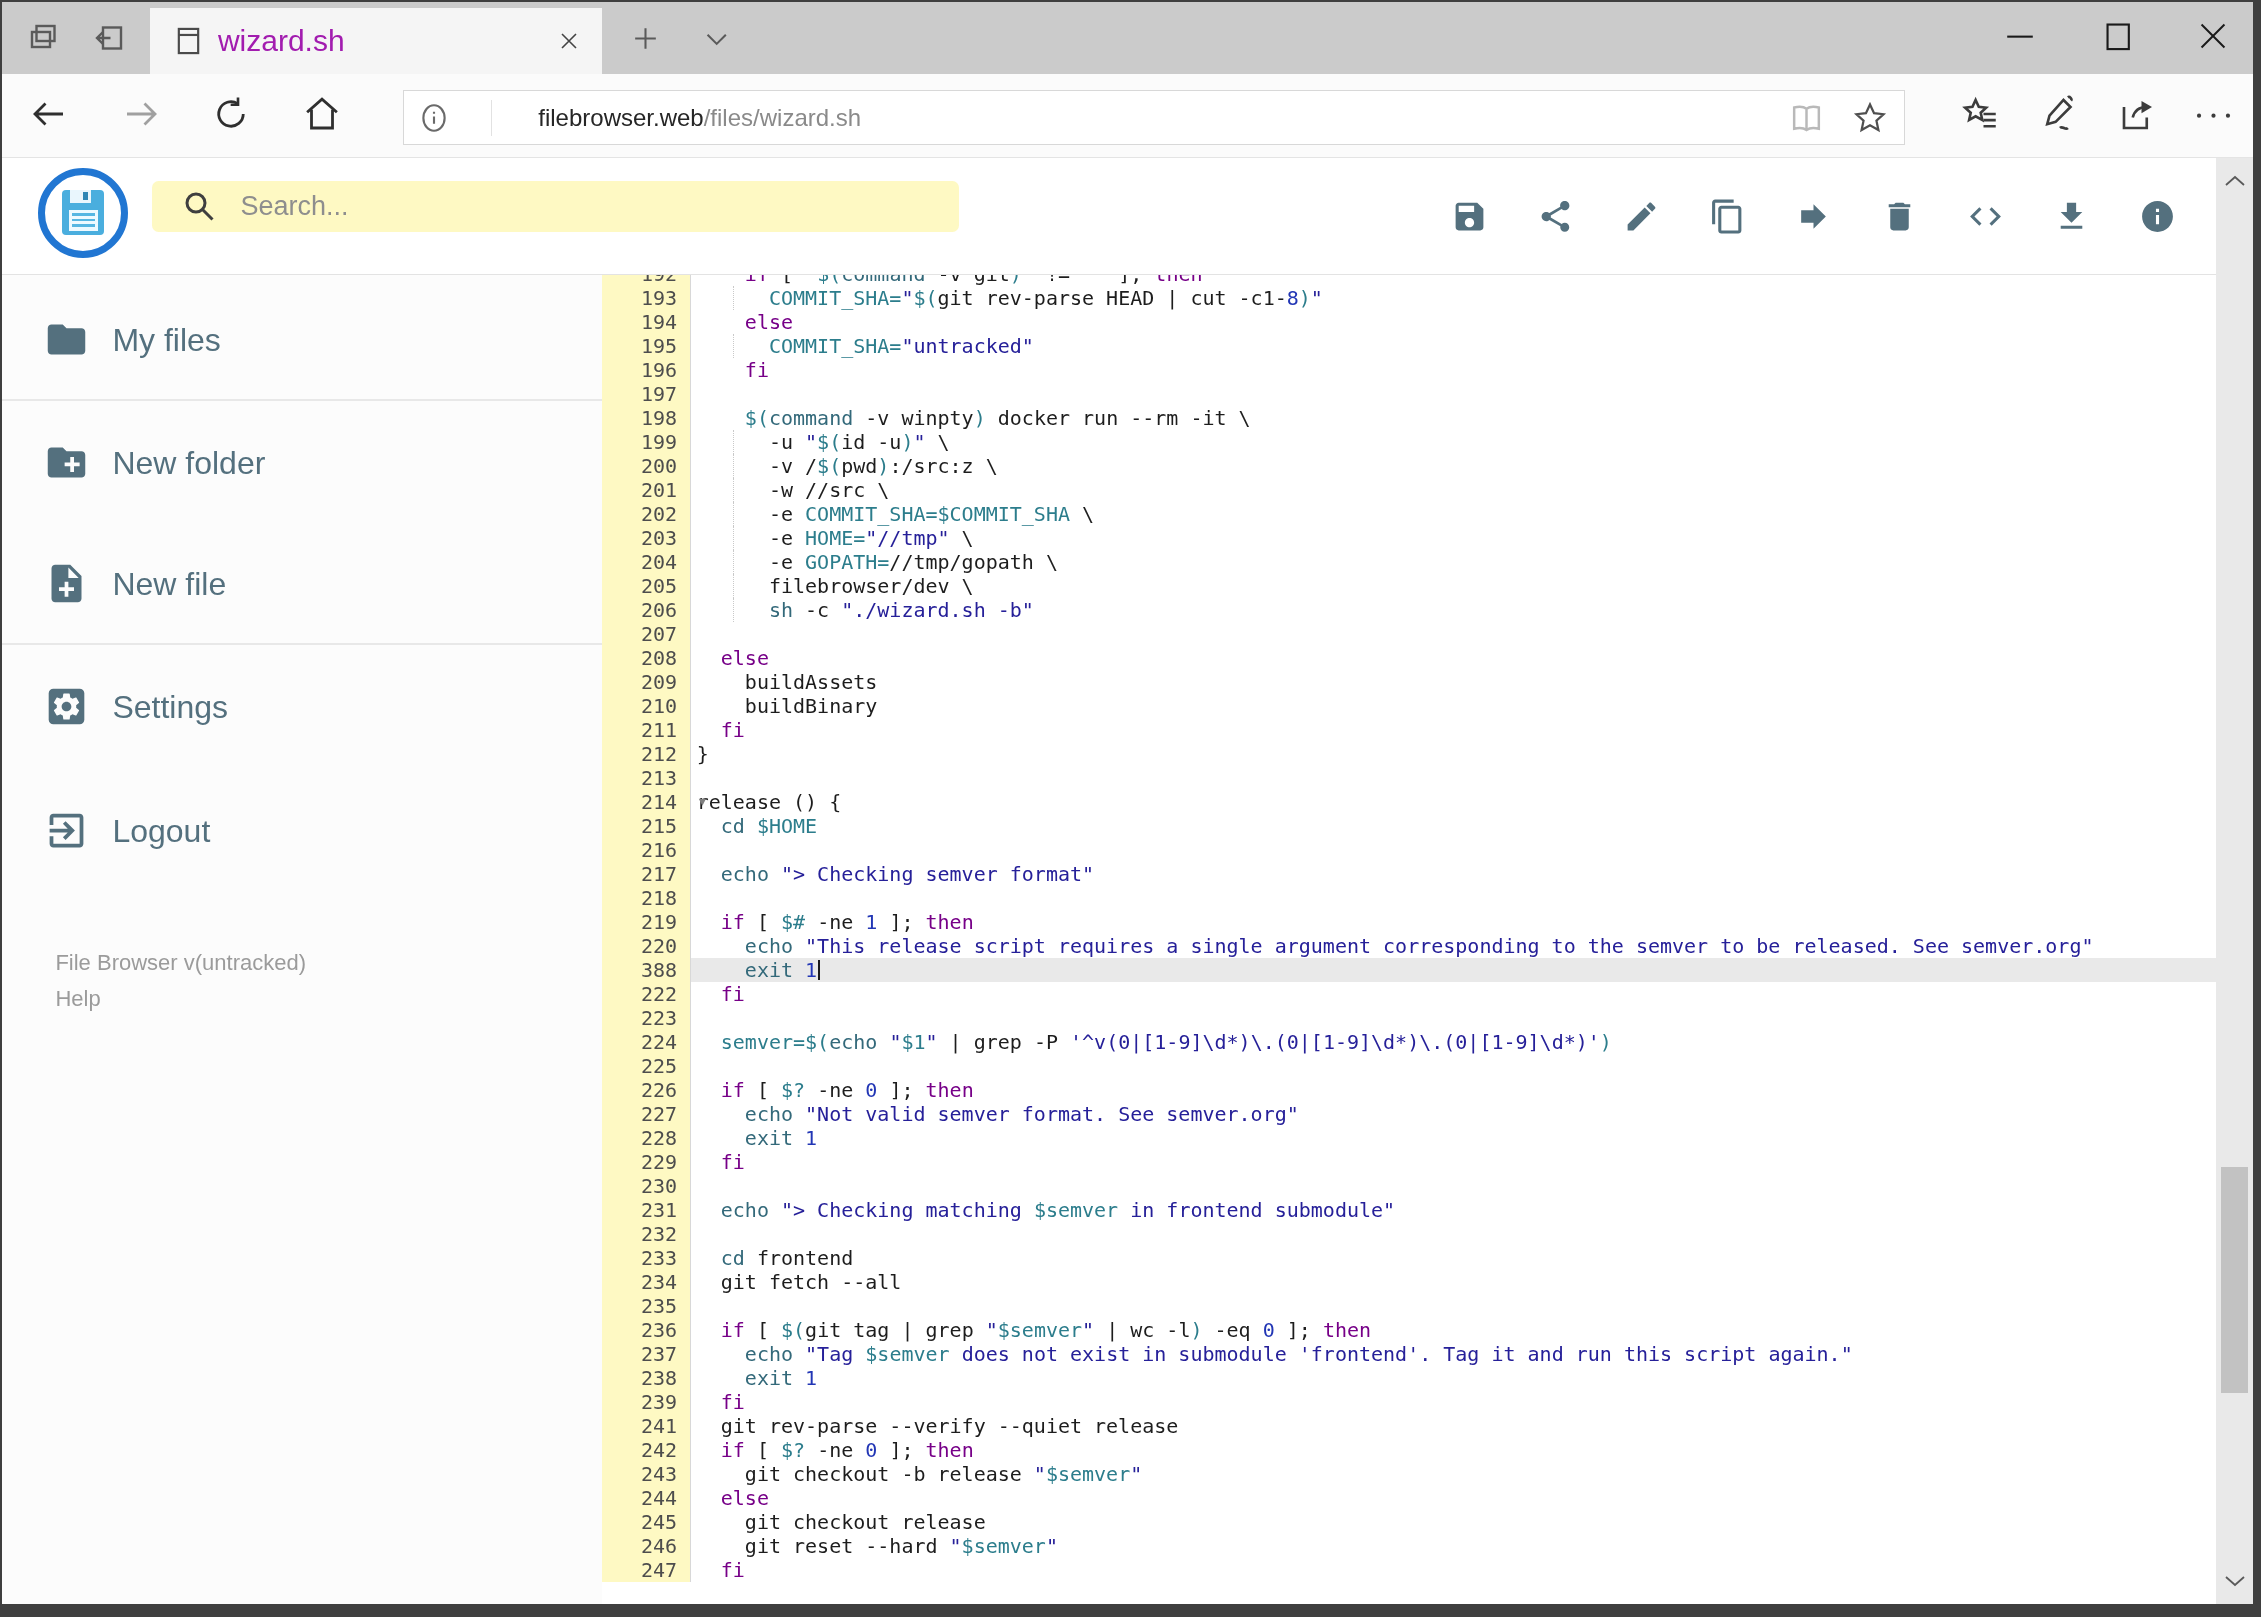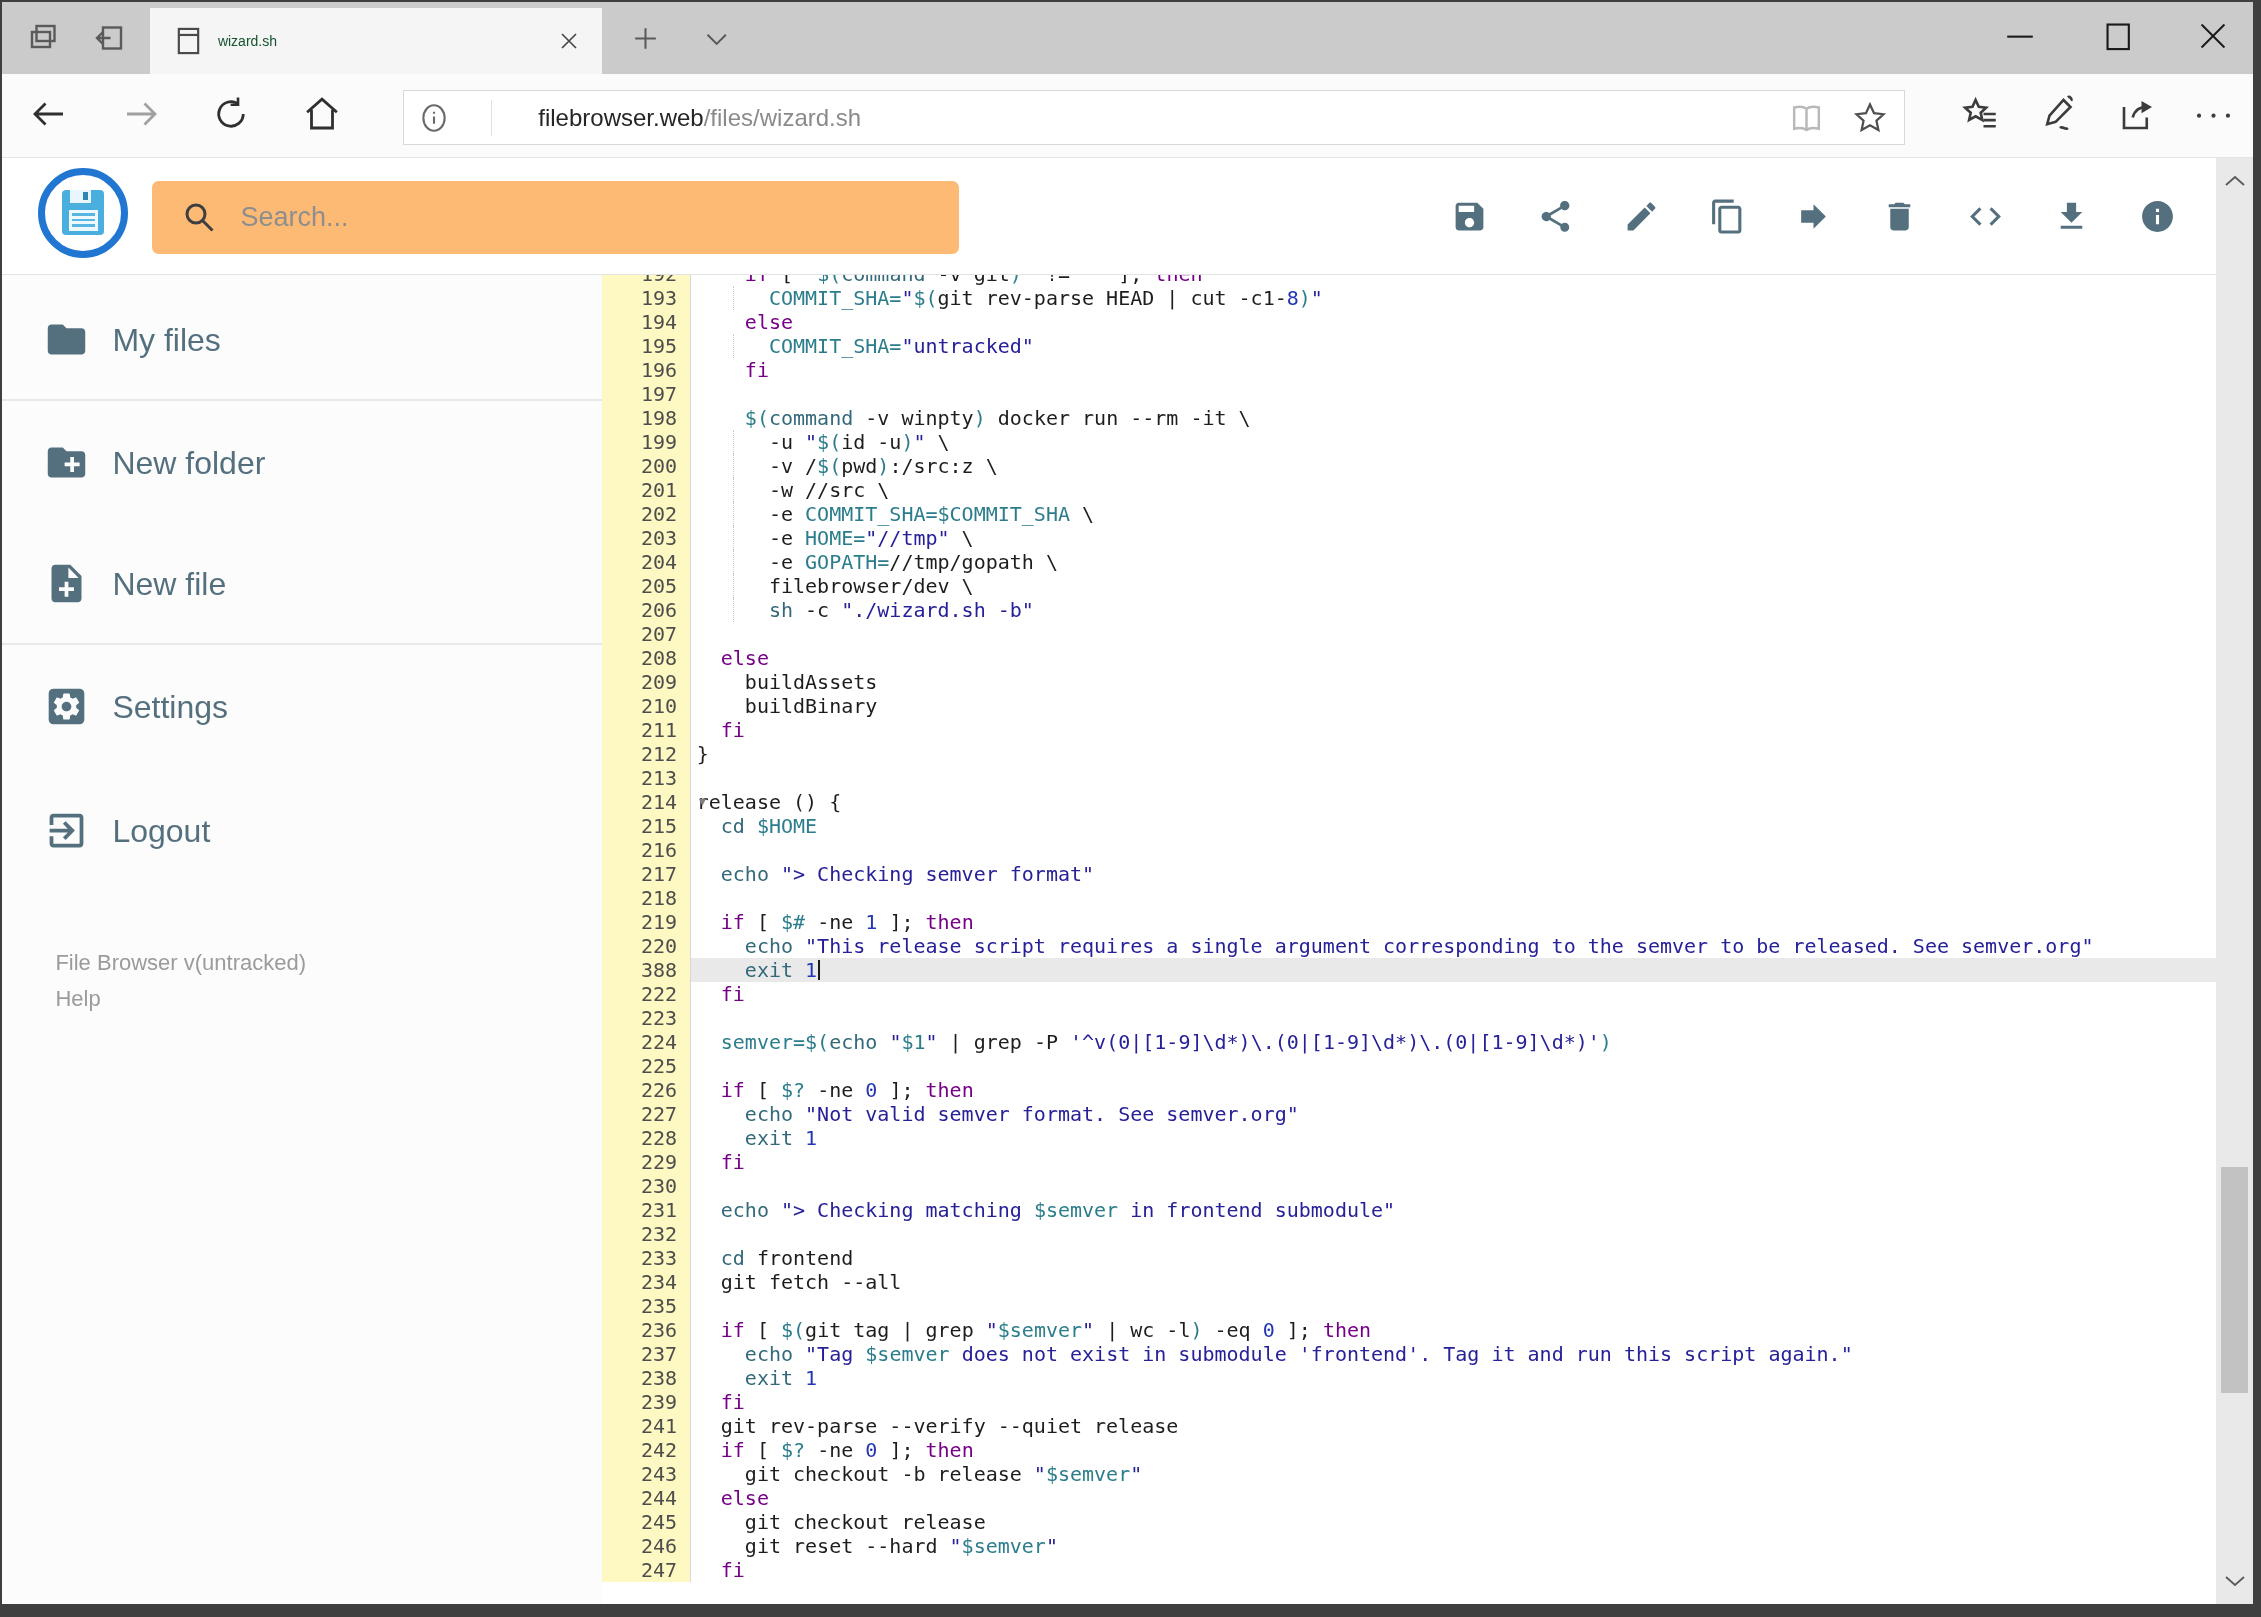--- a/index.html
+++ b/index.html
@@ -8,21 +8,21 @@
   
   .b-top{position:absolute;left:0;top:0;width:2261px;height:2.4px;background:#3f3f3f;z-index:50;}
   .b-left{position:absolute;left:0;top:0;width:2.4px;height:1617px;background:#3f3f3f;z-index:50;}
   .b-right{position:absolute;right:0;top:0;width:8px;height:1617px;background:#3f3f3f;z-index:50;}
   .b-bottom{position:absolute;left:0;bottom:0;width:2261px;height:13px;background:#3f3f3f;z-index:50;}
 
   
   .titlebar{position:absolute;left:2.4px;top:2.4px;right:8px;height:72px;background:#cbcbcb;}
   .tb-icon{position:absolute;top:18px;color:#5a5a5a;}
   .tab{position:absolute;left:148px;top:5.7px;width:452px;height:66px;background:#f5f5f5;display:flex;align-items:center;}
-  .tab-title{font-size:14px;color:#14532d;margin-left:14.5px;}
+  .tab-title{font-size:30px;color:#a21caf;margin-left:14.5px;}
   .tab-close{margin-left:auto;margin-right:21px;color:#444;}
   .winctl{position:absolute;top:16px;color:#1a1a1a;}
 
   
   .navbar{position:absolute;left:2.4px;top:74px;right:8px;height:84px;background:#fbfbfb;border-bottom:0.8px solid #e4e4e4;box-sizing:border-box;}
   .nav-btn{position:absolute;top:19.4px;}
   .addressbar{position:absolute;left:401px;top:16px;width:1500px;height:53px;background:#fff;border:1.6px solid #d8d8d8;display:flex;align-items:center;gap:28px;}
   .ab-divider{width:1.6px;height:36px;background:#e2e2e2;margin-left:11.3px;}
   .url{font-size:24px;margin-left:18px;white-space:nowrap;}
   .url .host{color:#262626;}
@@ -30,21 +30,21 @@
   .ab-right{margin-left:auto;display:flex;align-items:center;gap:27.4px;margin-right:16px;}
 
   
   .appheader{position:absolute;left:2.4px;top:158px;right:8px;height:117px;background:#fff;border-bottom:0.8px solid #e3e3e3;box-sizing:border-box;z-index:5;}
   .logo{position:absolute;left:36px;top:9.7px;width:90px;height:90px;border-radius:50%;border:7.3px solid #2176d2;background:#fff;box-sizing:border-box;}
   .floppy{position:absolute;left:17px;top:15.3px;width:42px;height:45px;background:#4aaede;border-radius:4px;}
   .floppy .shutter{position:absolute;left:8px;top:0;width:21px;height:13px;background:#e9f6fd;}
   .floppy .shutter i{position:absolute;right:3.2px;top:2.4px;width:5.7px;height:8px;background:#2e86b5;display:block;}
   .floppy .label{position:absolute;left:6.5px;bottom:4px;width:29px;height:21px;background:#eef9ff;}
   .floppy .label b{display:block;height:2.4px;background:#57b6e2;margin:3.2px 3.2px 0 3.2px;}
-  .searchbox{position:absolute;left:150px;top:22.6px;width:807px;height:73px;background:#fdba74;border-radius:6.5px;display:flex;align-items:center;}
+  .searchbox{position:absolute;left:150px;top:22.6px;width:807px;height:51px;background:#fef9c3;border-radius:6.5px;display:flex;align-items:center;}
   .searchbox svg{margin-left:29px;}
   .searchbox input{border:none;outline:none;background:transparent;font-size:27px;font-family:"Liberation Sans",sans-serif;color:#444;margin-left:21px;width:646px;}
   .searchbox input::placeholder{color:#8e8e8e;opacity:1;}
   .toolbar{position:absolute;right:73px;top:0;height:117px;display:flex;align-items:center;gap:41px;}
   .tbbtn{width:45px;height:45px;color:#54707e;display:flex;align-items:center;justify-content:center;}
 
   
   .sidebar{position:absolute;left:2.4px;top:275px;width:600px;bottom:13px;background:#fcfcfc;}
   .sdiv{position:absolute;left:0;width:600px;height:1.6px;background:#e8e8e8;}
   .sitem{position:absolute;left:0;width:600px;height:97px;color:#54707e;}

